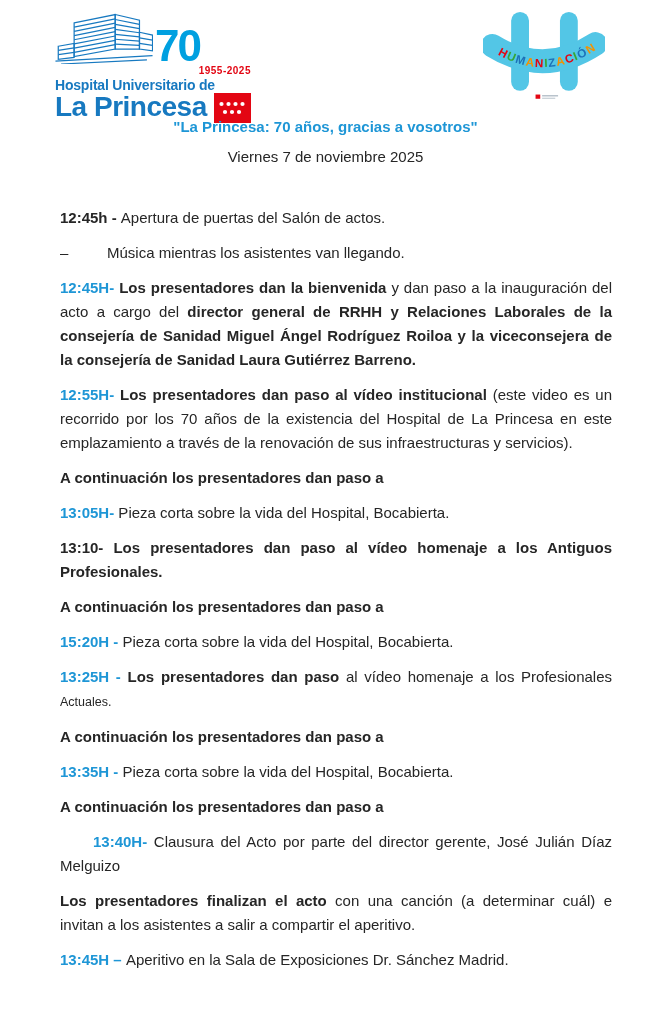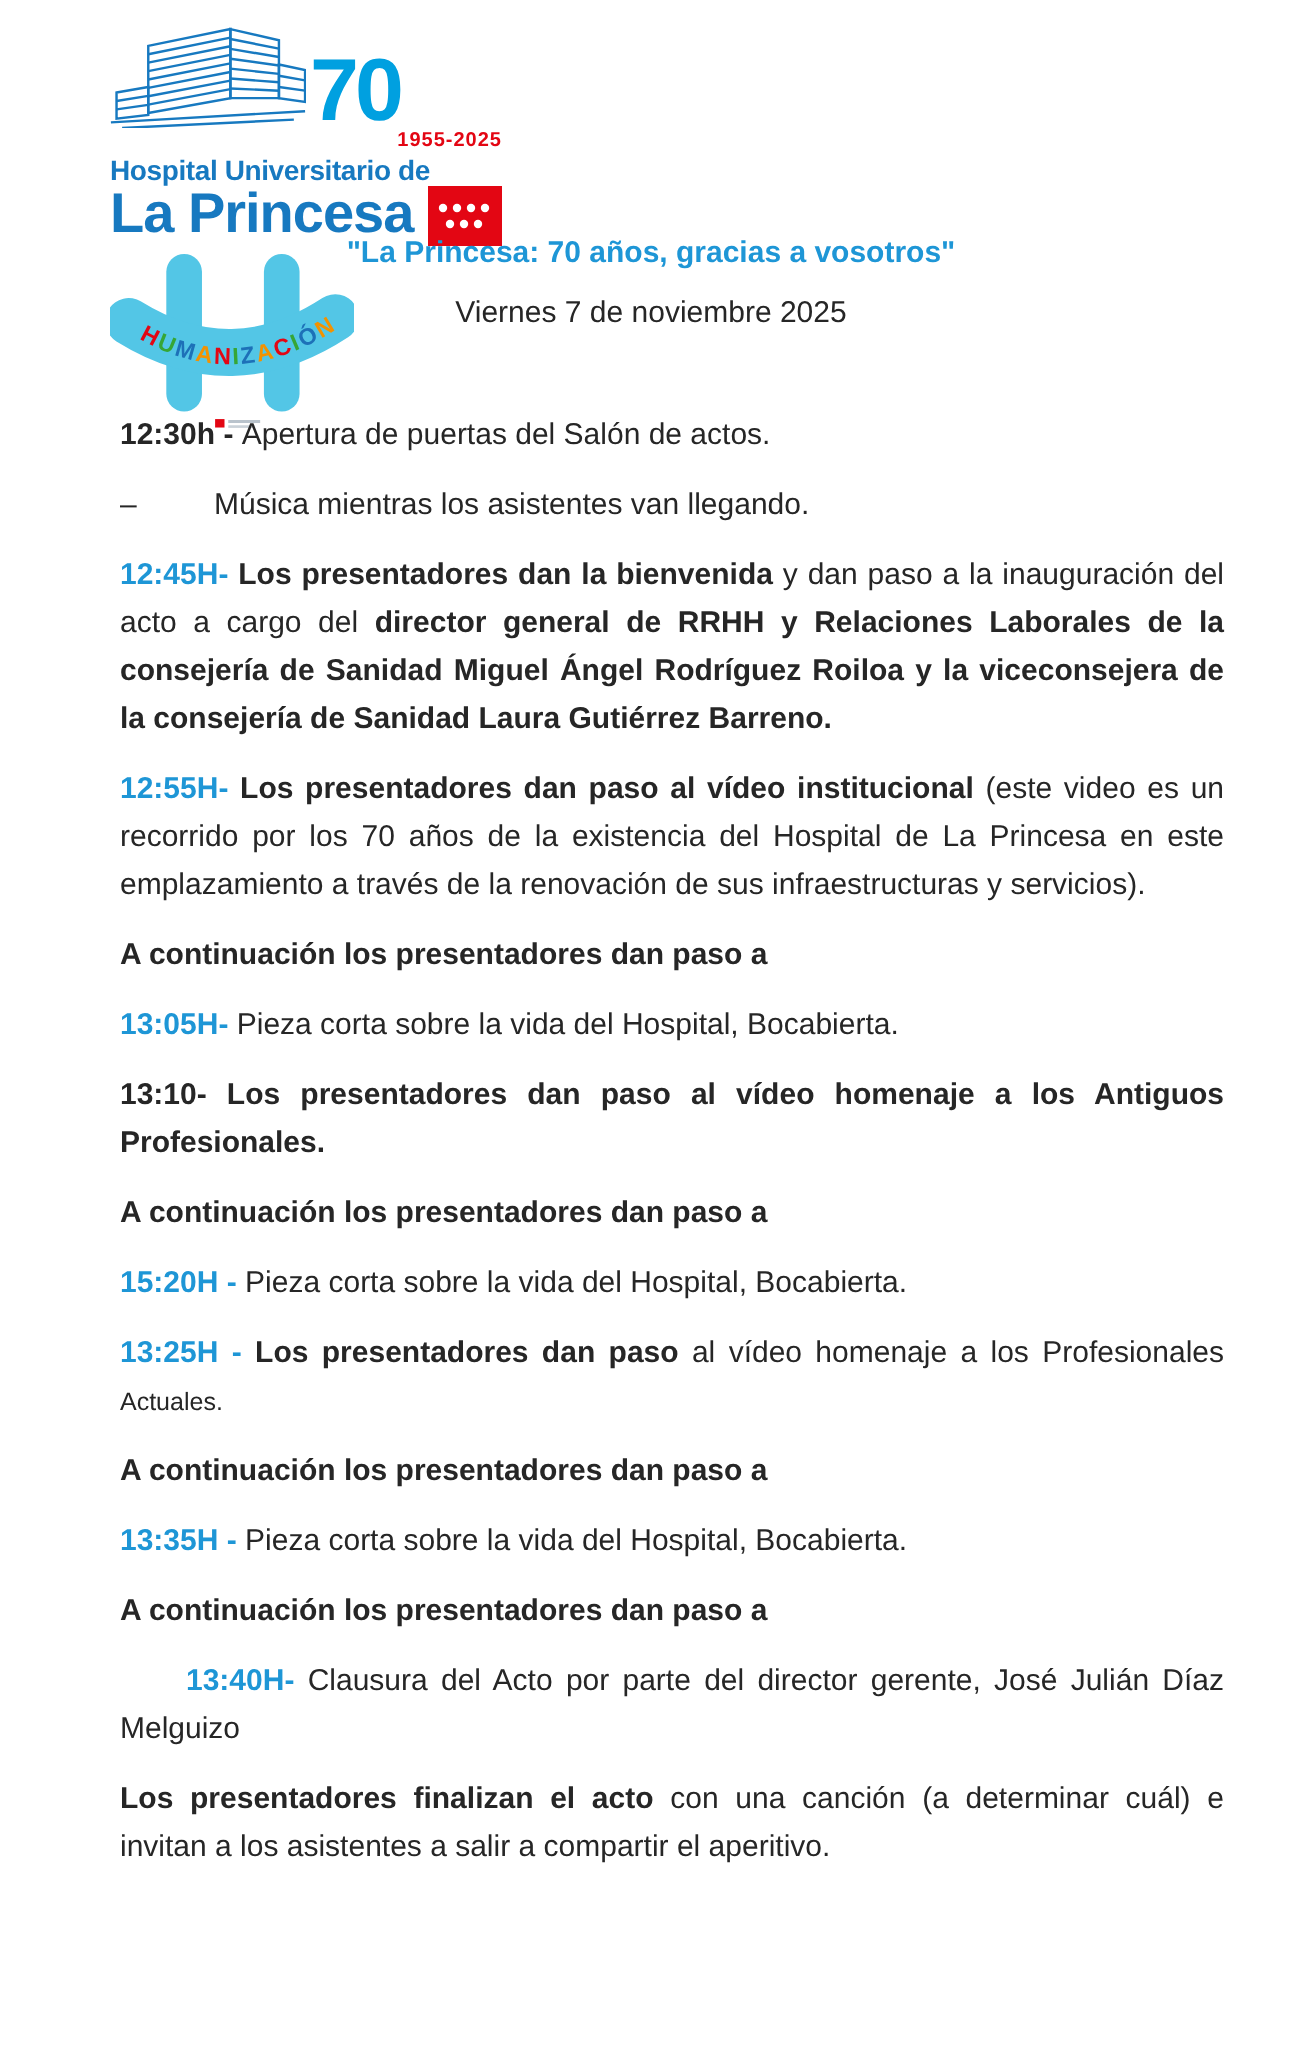--- a/index.html
+++ b/index.html
@@ -13,21 +13,21 @@
   *{box-sizing:border-box;}
   html,body{margin:0;padding:0;}
   body{
     width:651px;height:1024px;overflow:hidden;background:#ffffff;
     font-family:"Liberation Sans",sans-serif;color:var(--ink);
   }
   .page{width:651px;height:1024px;padding-top:6px;}
 
   
   .header{display:flex;justify-content:space-between;align-items:flex-start;
-          padding:2px 46px 0 55px;height:104px;flex-direction:column;}
+          padding:2px 46px 0 55px;height:104px;}
   .logo-left{width:200px;}
   .logo-top{display:flex;align-items:flex-end;}
   .seventy{font-size:44px;font-weight:800;line-height:0.82;color:var(--seventy-blue);
            letter-spacing:-2px;margin-left:2px;}
   .range{color:var(--red);font-weight:700;font-size:10px;letter-spacing:.5px;
          text-align:right;width:196px;margin-top:1px;}
   .hosp-line{color:var(--logo-blue);font-weight:700;font-size:14px;margin-top:1px;letter-spacing:-.2px;}
   .princesa-row{display:flex;align-items:flex-start;margin-top:0;}
   .princesa{color:var(--logo-blue);font-weight:800;font-size:28px;line-height:1;letter-spacing:-.5px;}
   .logo-right{margin-top:0;}
@@ -131,30 +131,31 @@
         <rect x="63" y="92.5" width="17" height="1.6" fill="#b9c3cc"></rect>
         <rect x="63" y="95.3" width="14" height="1.4" fill="#c9d1d8"></rect>
       </svg>
     </div>
   </div>
 
   <div class="title">"La Princesa: 70 años, gracias a vosotros"</div>
   <div class="sub">Viernes 7 de noviembre 2025</div>
 
   <div class="doc">
-    <p class="p-apertura"><span class="seg-b">12:30h - </span><span class="seg-r">Apertura de puertas del Salón de actos.</span></p>
+    <p class="p-apertura"><span class="seg-b">12:45h - </span><span class="seg-r">Apertura de puertas del Salón de actos.</span></p>
     <p class="p-bullet"><span class="seg-dash">–</span><span class="seg-r">Música mientras los asistentes van llegando.</span></p>
     <p class="p-just p-bienvenida"><span class="seg-time">12:45H- </span><span class="seg-b">Los presentadores dan la bienvenida</span><span class="seg-r"> y dan paso a la inauguración del acto a cargo del </span><span class="seg-b">director general de RRHH y Relaciones Laborales de la consejería de Sanidad Miguel Ángel Rodríguez Roiloa y la viceconsejera de la consejería de Sanidad Laura Gutiérrez Barreno.</span></p>
     <p class="p-just p-video"><span class="seg-time">12:55H- </span><span class="seg-b">Los presentadores dan paso al vídeo institucional</span><span class="seg-r"> (este video es un recorrido por los 70 años de la existencia del Hospital de La Princesa en este emplazamiento a través de la renovación de sus infraestructuras y servicios).</span></p>
     <p class="p-small"><span class="seg-b">A continuación los presentadores dan paso a</span></p>
     <p class="p-1305"><span class="seg-time">13:05H-</span><span class="seg-r"> Pieza corta sobre la vida del Hospital, Bocabierta.</span></p>
     <p class="p-just p-1310"><span class="seg-b">13:10- Los presentadores dan paso al vídeo homenaje a los Antiguos Profesionales.</span></p>
     <p class="p-small"><span class="seg-b">A continuación los presentadores dan paso a</span></p>
     <p class="p-1320"><span class="seg-time">15:20H - </span><span class="seg-r">Pieza corta sobre la vida del Hospital, Bocabierta.</span></p>
     <p class="p-just p-1325"><span class="seg-time">13:25H - </span><span class="seg-b">Los presentadores dan paso</span><span class="seg-r"> al vídeo homenaje a los Profesionales </span><span class="seg-sm">Actuales.</span></p>
     <p class="p-small"><span class="seg-b">A continuación los presentadores dan paso a</span></p>
     <p class="p-1335"><span class="seg-time">13:35H - </span><span class="seg-r">Pieza corta sobre la vida del Hospital, Bocabierta.</span></p>
     <p class="p-small"><span class="seg-b">A continuación los presentadores dan paso a</span></p>
     <p class="p-just p-clausura"><span class="seg-time">13:40H- </span><span class="seg-r">Clausura del Acto por parte del director gerente, José Julián Díaz Melguizo</span></p>
     <p class="p-just p-cierre"><span class="seg-b">Los presentadores finalizan el acto</span><span class="seg-r"> con una canción (a determinar cuál) e invitan a los asistentes a salir a compartir el aperitivo.</span></p>
+    <p class="p-aperitivo"><span class="seg-time">13:45H – </span><span class="seg-r">Aperitivo en la Sala de Exposiciones Dr. Sánchez Madrid.</span></p>
   </div>
 
 </div>
 
 </body></html>

